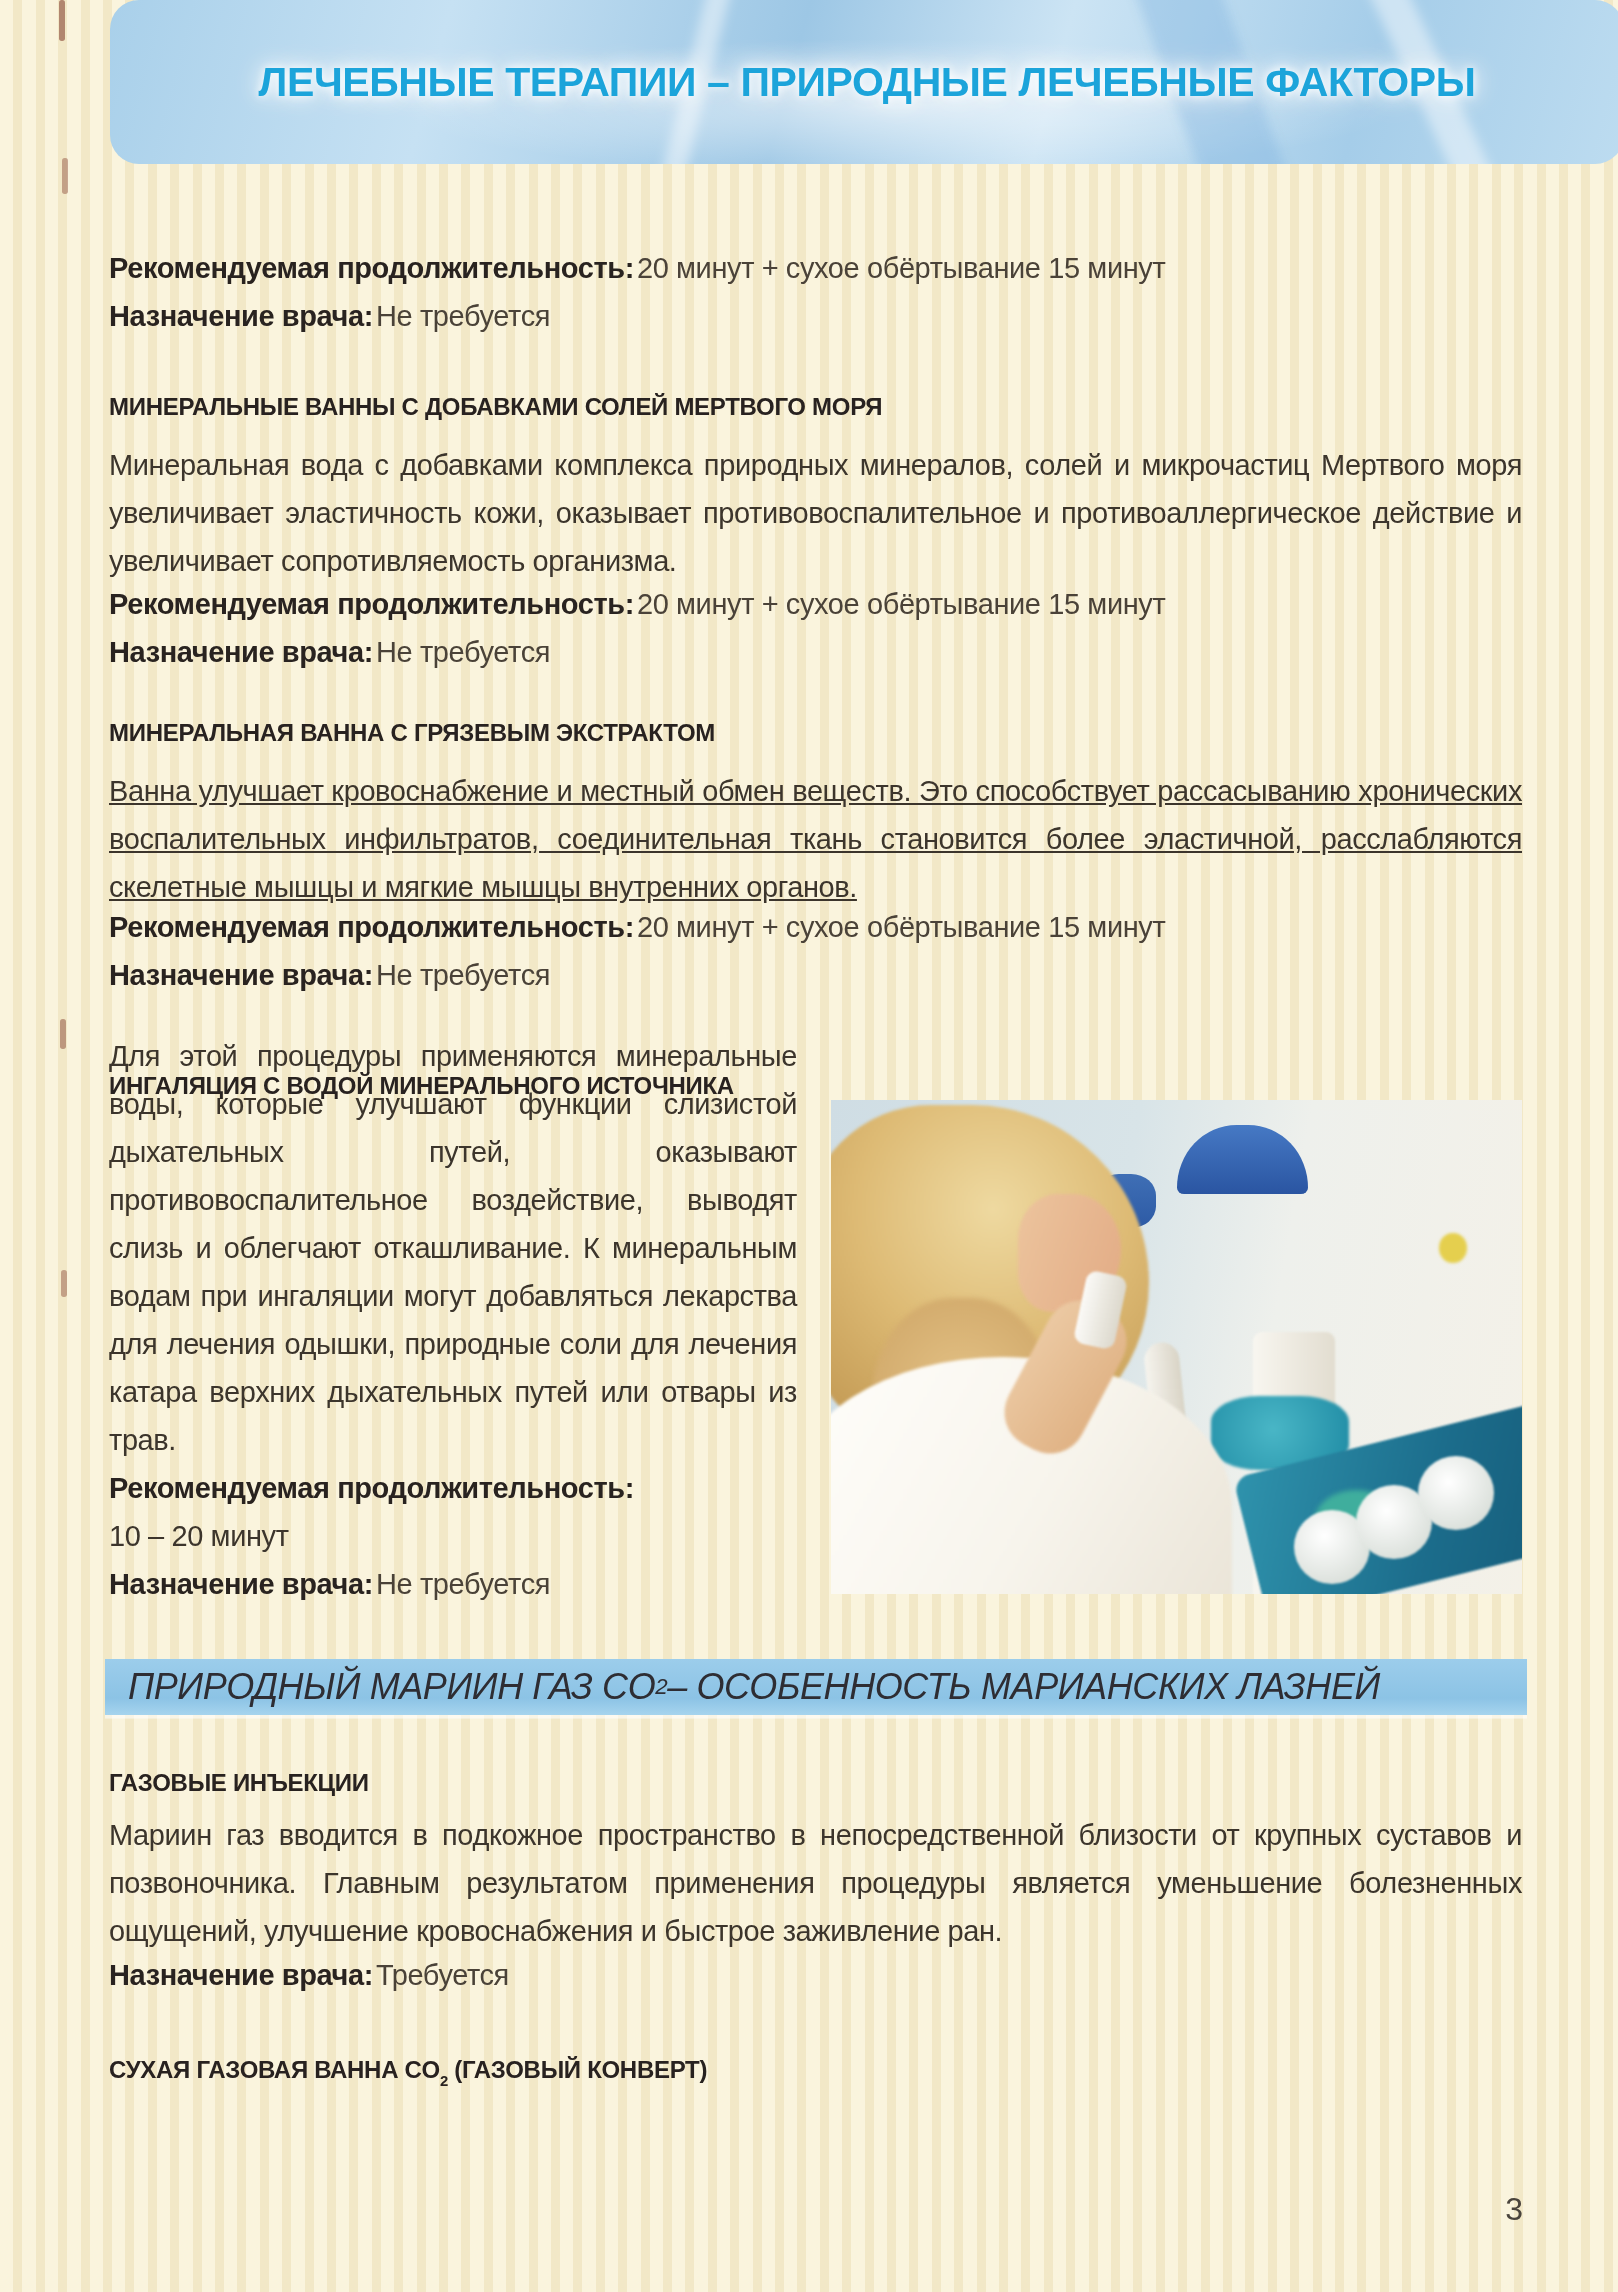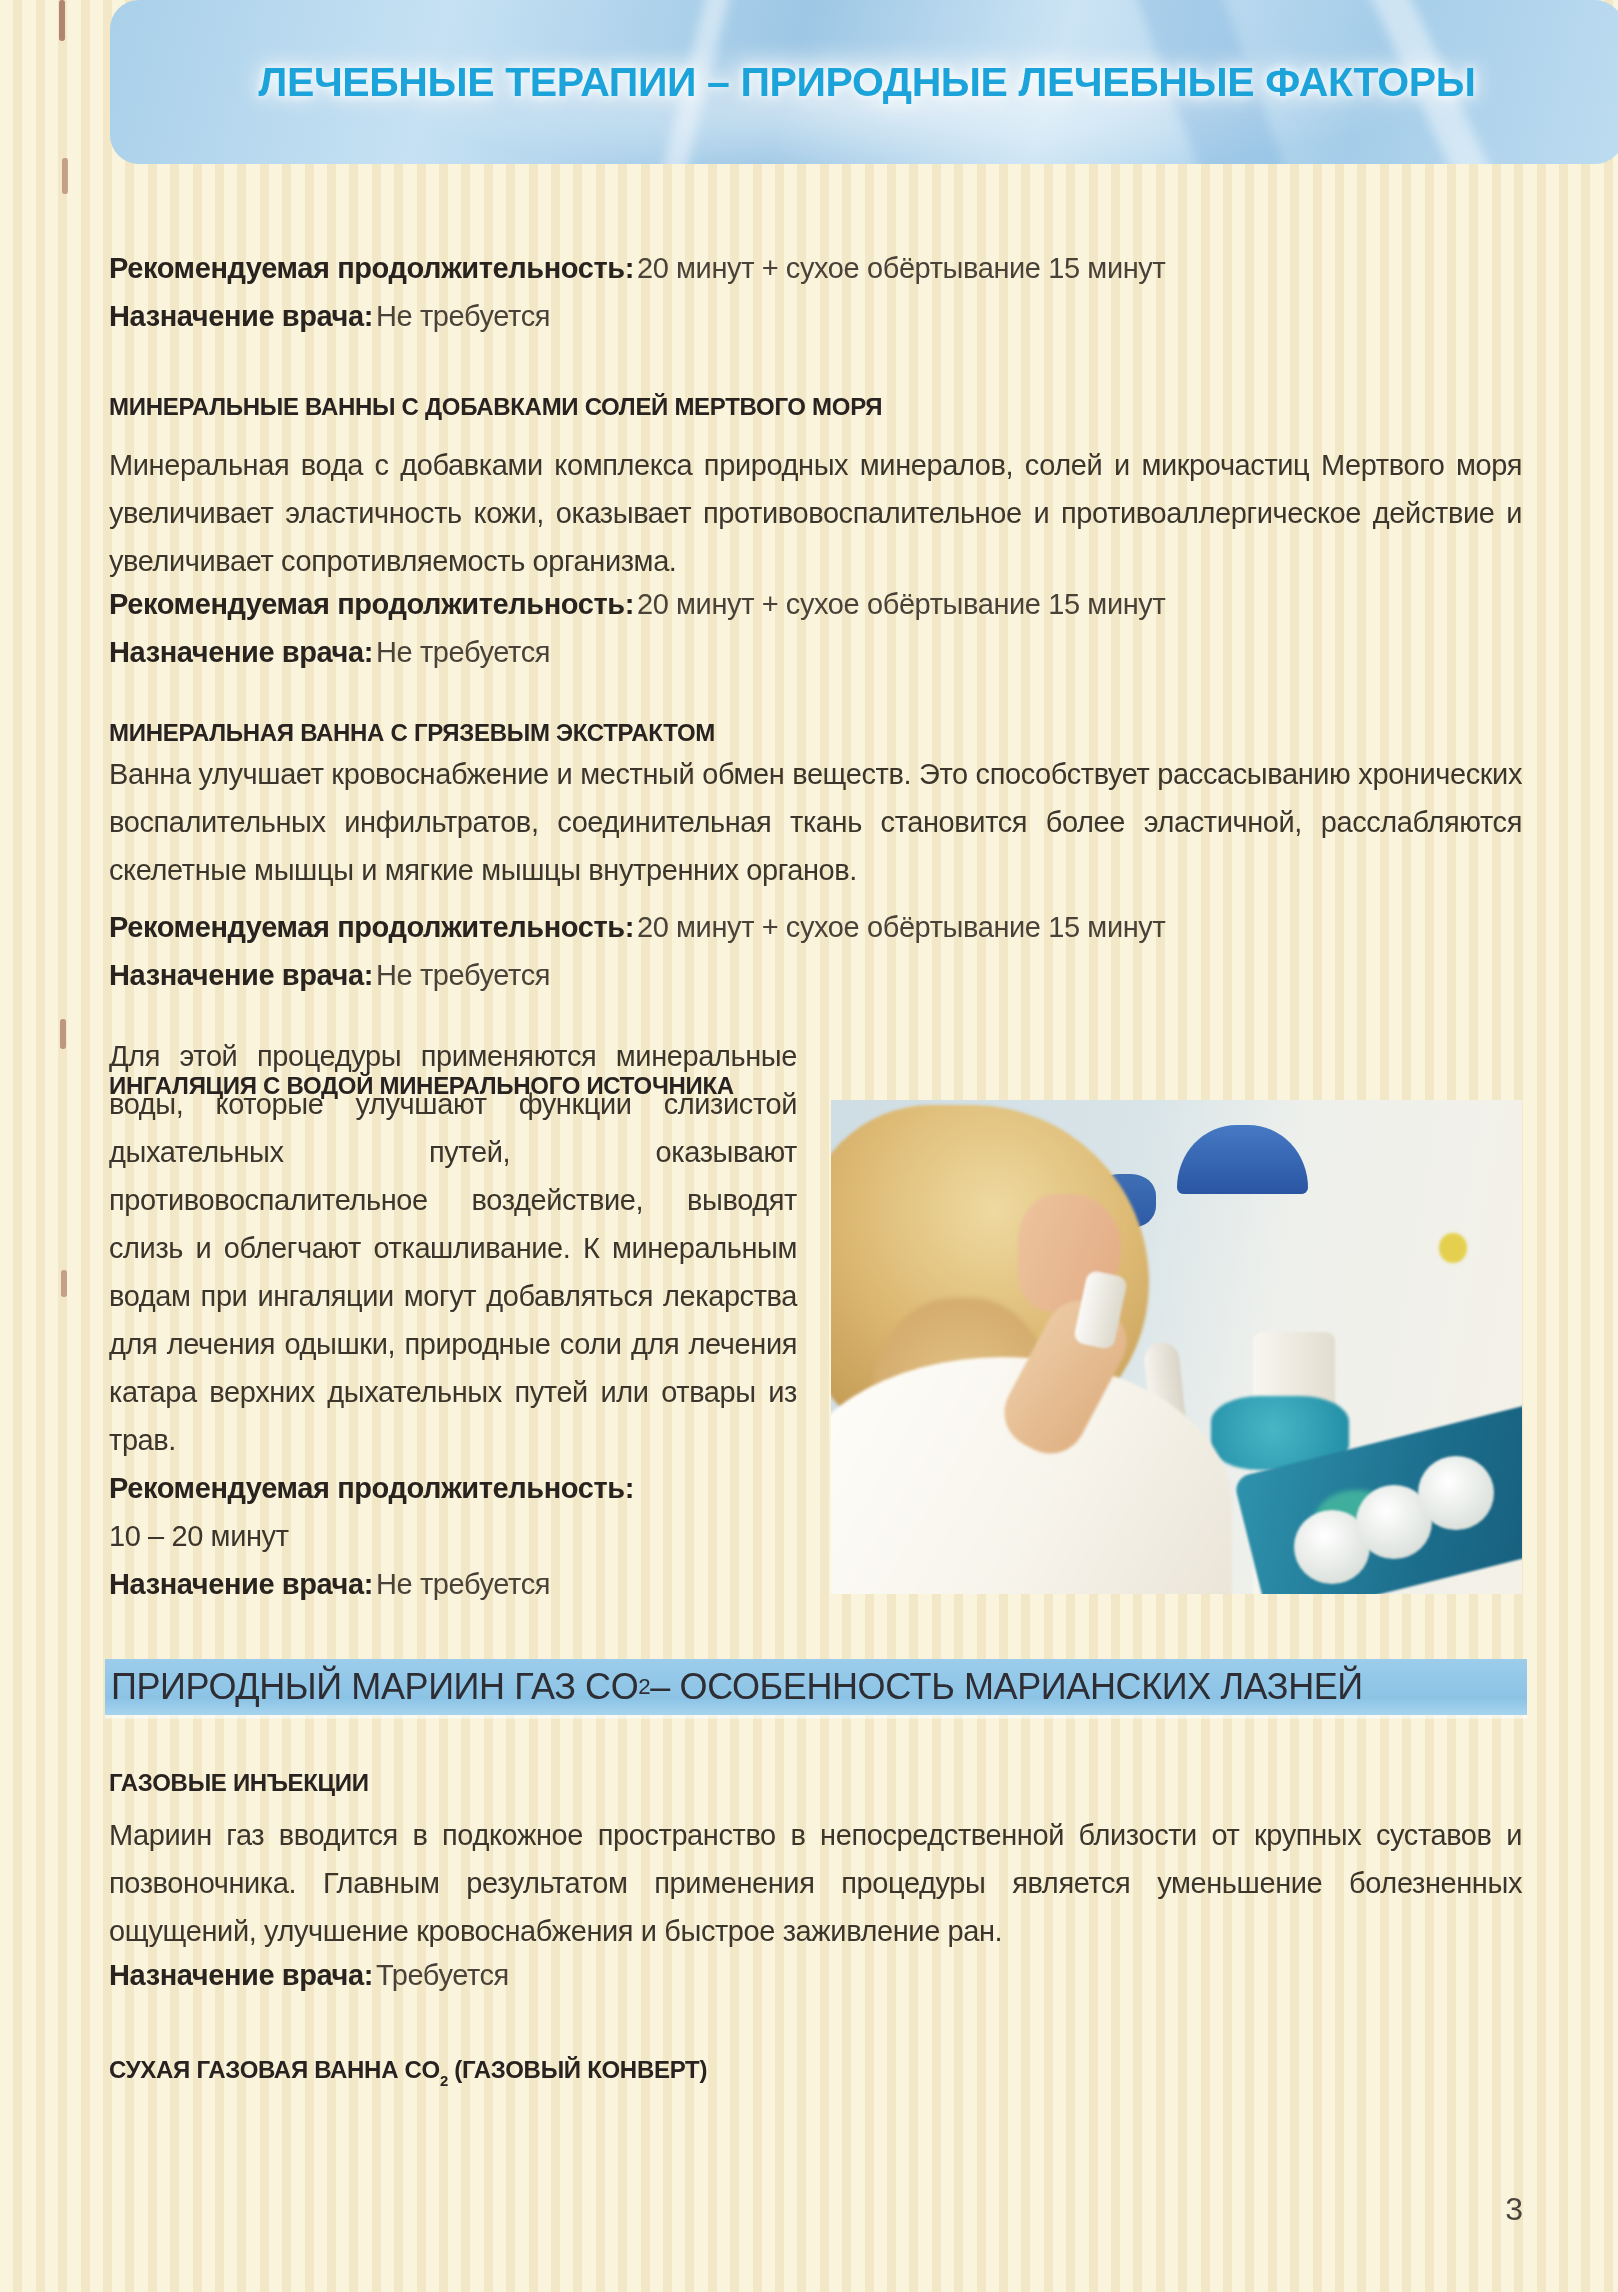--- a/index.html
+++ b/index.html
@@ -78,21 +78,21 @@
   .pb3{left:85%;top:72%;}
   .ph-traypatch{left:70%;top:79%;width:12%;height:12%;border-radius:50%;
     background:#3fae9d;filter:blur(2.7px);}
   
   .banner{
     position:absolute;left:105px;top:1659px;width:1422px;height:56px;
     background:linear-gradient(180deg,#9ccdeb 0%,#8cc3e5 70%,#a6d4ee 100%);
     box-shadow:0 3.6px 0 rgba(255,255,255,.55);
     display:flex;align-items:center;
     font-size:36px;color:#2e2d33;letter-spacing:-0.4px;white-space:nowrap;
-    padding-left:6px;box-sizing:border-box;
+    padding-left:23px;box-sizing:border-box;font-style:italic;
   }
   .banner .sub{vertical-align:-.75em;}
   
   .pagenum{position:absolute;left:1433px;top:2191px;width:90px;text-align:right;
     font-size:32px;color:#4a443c;}
   
   .artifact{position:absolute;width:6.3px;border-radius:2.7px;background:#7c3526;opacity:.55;}
   .a1{left:59px;top:0;height:41px;}
   .a2{left:62px;top:158px;height:36px;opacity:.4;}
   .a3{left:60px;top:1019px;height:30px;opacity:.45;}
@@ -129,21 +129,21 @@
   <div class="blk" style="top:580px;">
     <div class="metaline">
       <span class="b">Рекомендуемая продолжительность:</span><span class="val">20 минут + сухое обёртывание 15 минут</span>
     </div>
     <div class="metaline">
       <span class="b">Назначение врача:</span><span class="val">Не требуется</span>
     </div>
   </div>
 
   <div class="blk h2" style="top:709px;">МИНЕРАЛЬНАЯ ВАННА С ГРЯЗЕВЫМ ЭКСТРАКТОМ</div>
-  <div class="blk jpara" style="top:750px;">Ванна улучшает кровоснабжение и местный обмен веществ. Это способствует рассасыванию хронических воспалительных инфильтратов, соединительная ткань становится более эластичной, расслабляются скелетные мышцы и мягкие мышцы внутренних органов.</div>
+  <div class="blk jpara" style="top:767px;text-decoration:underline;">Ванна улучшает кровоснабжение и местный обмен веществ. Это способствует рассасыванию хронических воспалительных инфильтратов, соединительная ткань становится более эластичной, расслабляются скелетные мышцы и мягкие мышцы внутренних органов.</div>
   <div class="blk" style="top:903px;">
     <div class="metaline">
       <span class="b">Рекомендуемая продолжительность:</span><span class="val">20 минут + сухое обёртывание 15 минут</span>
     </div>
     <div class="metaline">
       <span class="b">Назначение врача:</span><span class="val">Не требуется</span>
     </div>
   </div>
 
   <div class="blk h2" style="top:1062px;">ИНГАЛЯЦИЯ С ВОДОЙ МИНЕРАЛЬНОГО ИСТОЧНИКА</div>

